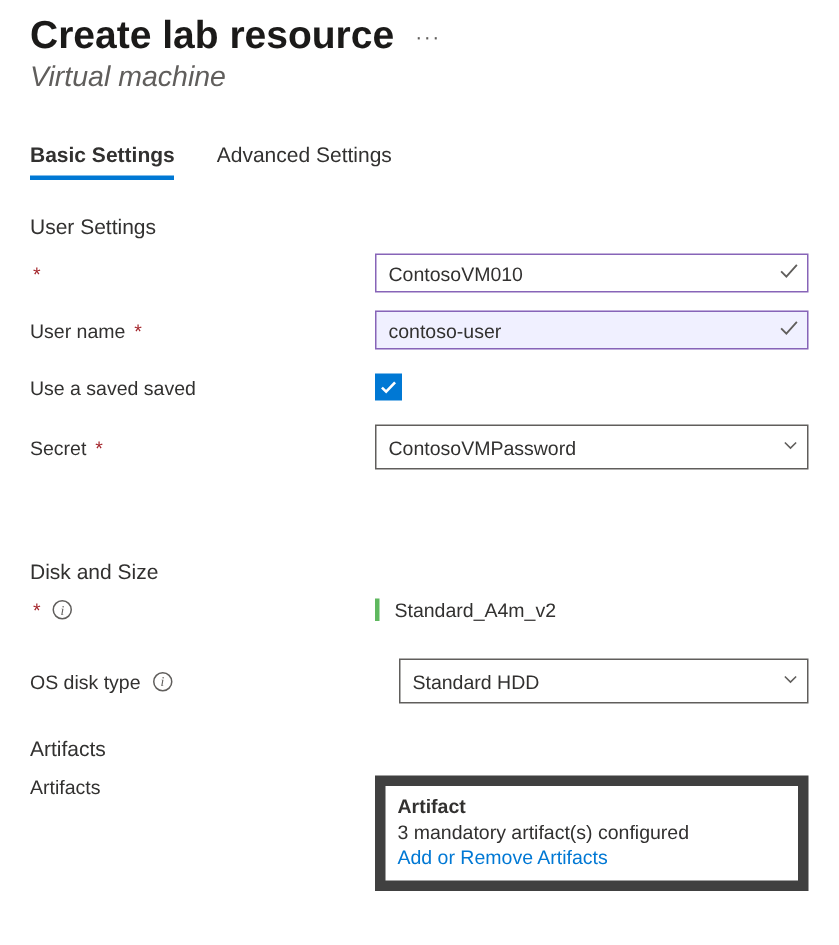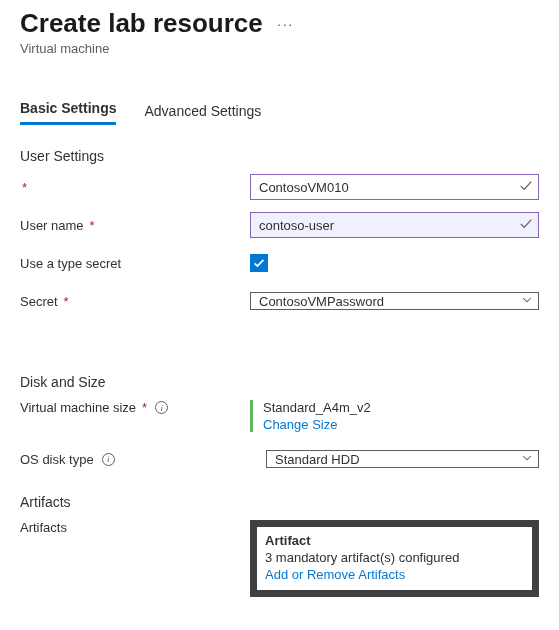--- a/index.html
+++ b/index.html
@@ -7,23 +7,23 @@
       font-family: "Segoe UI", -apple-system, sans-serif;
       font-size: 13px;
       color: #323130;
       background: #fff;
       width: 559px;
       padding: 8px 20px 20px 20px;
     }
     .header-row { display: flex; align-items: center; gap: 14px; }
     .page-title { font-size: 26px; font-weight: 600; color: #1b1a19; }
     .ellipsis { font-size: 14px; color: #605e5c; letter-spacing: 1px; cursor: pointer; }
-    .subtitle { font-size: 13px; color: #605e5c; margin-top: 2px; }
+    .subtitle { font-size: 19px; color: #605e5c; margin-top: 2px; font-style: italic; }
 
-    .tabs { display: flex; gap: 28px; margin-top: 44px; border-bottom: 1px solid transparent; align-items: flex-end; }
+    .tabs { display: flex; gap: 28px; margin-top: 32px; border-bottom: 1px solid transparent; }
     .tab { font-size: 14px; padding-bottom: 6px; cursor: pointer; color: #323130; }
     .tab.active { font-weight: 600; border-bottom: 3px solid #0078d4; }
 
     .section-heading { font-size: 14px; margin-top: 22px; margin-bottom: 10px; color: #323130; }
 
     .form-row { display: flex; align-items: center; margin-bottom: 12px; min-height: 26px; }
     .form-row.tall { align-items: flex-start; }
     .label-col { width: 230px; display: flex; align-items: center; gap: 4px; font-size: 13px; color: #323130; }
     .req { color: #a4262c; margin-left: 2px; }
     .info-icon {
@@ -34,21 +34,21 @@
     }
     .control-col { flex: 1; }
 
     .text-input {
       width: 100%; height: 26px; padding: 0 28px 0 8px;
       border: 1px solid #605e5c; font-size: 13px; font-family: inherit;
       color: #323130; background: #fff;
     }
     .text-input.validated { border-color: #8764b8; }
     .select-input {
-      width: 100%; height: 18px; padding: 0 28px 0 8px;
+      width: 100%; height: 30px; padding: 0 28px 0 8px;
       border: 1px solid #605e5c; font-size: 13px; font-family: inherit;
       color: #323130; background: #fff;
     }
     .input-wrap { position: relative; display: block; }
     .trail-icon {
       position: absolute; right: 6px; top: 50%; transform: translateY(-50%);
       pointer-events: none; color: #605e5c;
     }
     .checkbox {
       width: 18px; height: 18px; background: #0078d4; display: inline-flex;
@@ -108,21 +108,21 @@
         <svg width="14" height="14" viewBox="0 0 16 16">
             <path fill="none" stroke="#605e5c" stroke-width="1.4" d="M2 8.5 L6 12.5 L14 3.5"></path>
           </svg>
       </span>
     </span>
   </div>
 </div>
 
 <div class="form-row">
   <div class="label-col">
-    <span>Use a type secret</span>
+    <span>Use a saved saved</span>
   </div>
   <div class="control-col">
     <span class="checkbox">
       <svg viewBox="0 0 16 16">
           <path fill="none" stroke="#fff" stroke-width="2" d="M3 8.5 L6.2 11.5 L13 4.5"></path>
         </svg>
     </span>
   </div>
 </div>
 
@@ -142,28 +142,26 @@
     </span>
   </div>
 </div>
 
 <div class="spacer-lg"></div>
 
 <div class="section-heading">Disk and Size</div>
 
 <div class="form-row tall">
   <div class="label-col">
-    <span>Virtual machine size</span>
     <span class="req">*</span>
     <span class="info-icon">i</span>
   </div>
   <div class="control-col">
     <div class="side-accent">
       <div class="block-line">Standard_A4m_v2</div>
-      <div class="link">Change Size</div>
     </div>
   </div>
 </div>
 
 <div class="form-row" style="margin-top:14px;gap:16px;">
   <div class="label-col">
     <span>OS disk type</span>
     <span class="info-icon">i</span>
   </div>
   <div class="control-col">

